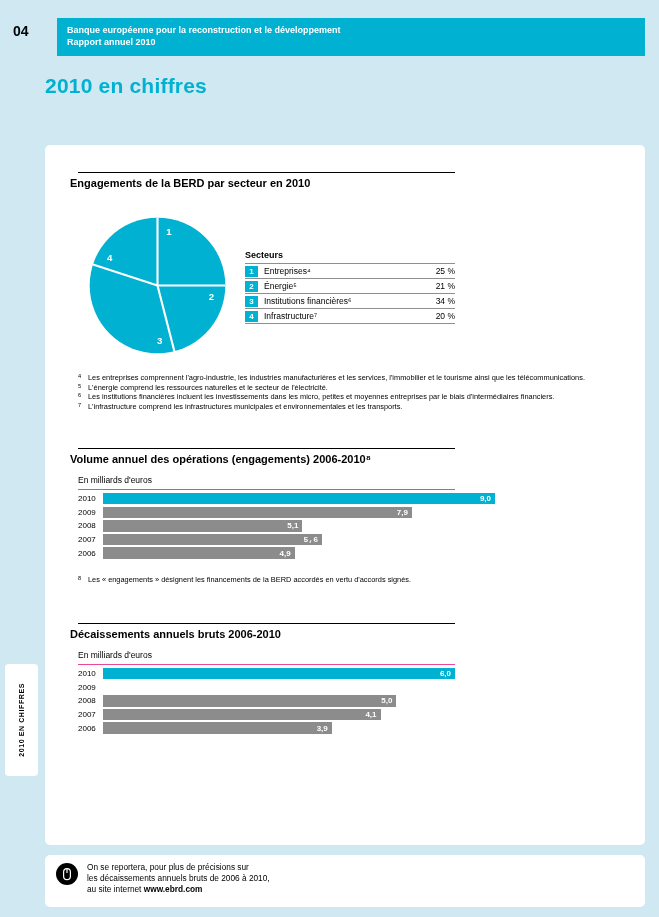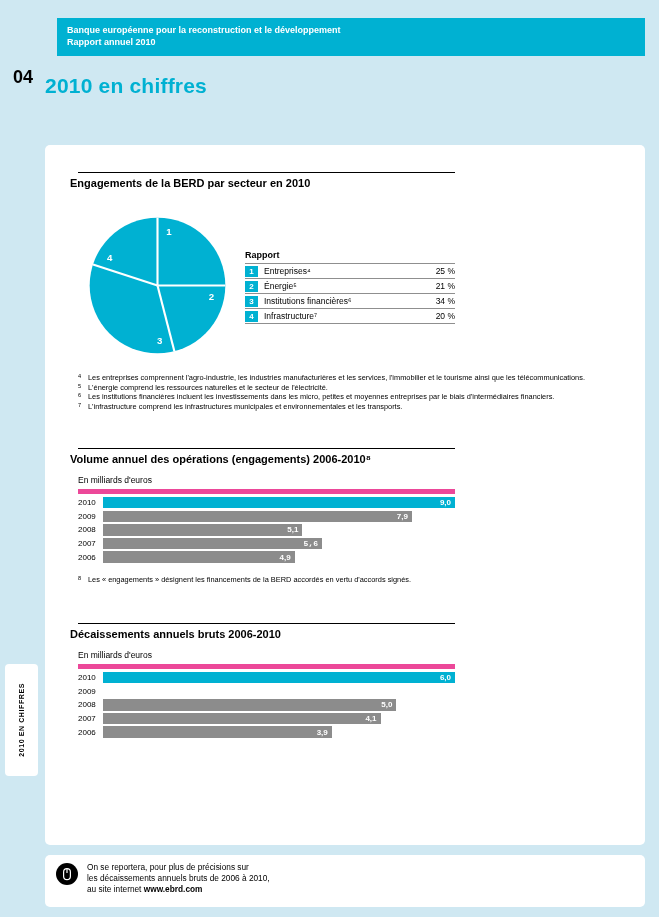--- a/index.html
+++ b/index.html
@@ -1,19 +1,19 @@
 <!DOCTYPE html>
 <html style="--accent: #00b1d2; --gray: #8c8c8c; --page-bg: #cfe8f2;"><head>
 <meta charset="utf-8">
 <style>
   html,body{margin:0;padding:0;}
   body{font-family:"Liberation Sans", sans-serif; color:#000;}
   .page{position:relative; width:659px; height:917px; background:var(--page-bg,#cfe8f2); overflow:hidden;}
 
-  .page-number{position:absolute; left:13px; top:23px; font-size:18px; font-weight:bold;margin-top:44px;}
+  .page-number{position:absolute; left:13px; top:23px; font-size:14px; font-weight:bold;}
 
   .header-bar{position:absolute; left:57px; top:18px; width:588px; height:38px;
     background:var(--accent,#00b1d2); box-sizing:border-box; padding:6px 0 0 10px;}
   .header-line{color:#fff; font-size:9px; font-weight:bold; line-height:12px;}
 
   .page-title{position:absolute; left:45px; top:74px; font-size:21px; font-weight:bold; color:var(--accent,#00b1d2); letter-spacing:0.2px;}
 
   .main-panel{position:absolute; left:45px; top:145px; width:600px; height:700px; background:#fff; border-radius:5px;}
 
   .sec-rule{position:absolute; left:33px; width:377px; border-top:1px solid #000; height:0;}
@@ -34,21 +34,21 @@
   .sector-label{flex:1;}
   .sector-pct{text-align:center;}
 
   
   .footnotes{position:absolute; left:33px; top:228px; width:560px;}
   .footnote{display:flex; font-size:7.4px; line-height:9.6px;}
   .fn-marker{flex:none; width:10px; font-size:5.6px; position:relative; top:-1px;}
   .fn-text{flex:1;}
 
   
-  .bar-chart{position:absolute; left:33px; width:377px; border-top:5px solid #ec4899; padding-top:2px;}
+  .bar-chart{position:absolute; left:33px; width:377px; border-top:1px solid #ec4899; padding-top:2px;}
   .bar-row{display:flex; align-items:center; height:13.6px;}
   .bar-year{width:25px; font-size:8px; flex:none;}
   .bar-track{flex:1; height:11.4px; position:relative;}
   .bar-fill{height:100%; display:flex; align-items:center; justify-content:flex-end;}
   .bar-fill.accent{background:var(--accent,#00b1d2);}
   .bar-fill.gray{background:var(--gray,#8c8c8c);}
   .bar-value{color:#fff; font-weight:bold; font-size:8px; padding-right:4px; white-space:nowrap;}
 
   
   .side-tab{position:absolute; left:5px; top:664px; width:33px; height:112px; background:#fff; border-radius:4px;
@@ -89,21 +89,21 @@
           <line x1="80" y1="80" x2="150" y2="80" stroke="#fff" stroke-width="2.2"></line>
           <text x="135.7544132418269" y="95.35096637661228" fill="#fff" font-size="10" font-weight="bold" text-anchor="middle">2</text>
           <line x1="80" y1="80" x2="97.40829210153984" y2="147.80082127900417" stroke="#fff" stroke-width="2.2"></line>
           <text x="82.3869122625644" y="140.45000131563492" fill="#fff" font-size="10" font-weight="bold" text-anchor="middle">3</text>
           <line x1="80" y1="80" x2="13.426043859339245" y2="58.36881039375369" stroke="#fff" stroke-width="2.2"></line>
           <text x="30.636551984287003" y="54.99999999999999" fill="#fff" font-size="10" font-weight="bold" text-anchor="middle">4</text>
         </svg>
     </div>
 
     <div class="sectors-table">
-      <div class="sectors-title">Rapport</div>
+      <div class="sectors-title">Secteurs</div>
       <div class="sectors-rows">
         <div class="sector-row">
           <span class="sector-num">1</span>
           <span class="sector-label">Entreprises⁴</span>
           <span class="sector-pct">25 %</span>
         </div>
         <div class="sector-row">
           <span class="sector-num">2</span>
           <span class="sector-label">Énergie⁵</span>
           <span class="sector-pct">21 %</span>
@@ -141,21 +141,21 @@
     </div>
 
     <div class="sec-rule" style="top:303px;"></div>
     <div class="sec-title" style="top:308px;">Volume annuel des opérations (engagements) 2006-2010⁸</div>
     <div class="unit-label" style="top:330px;">En milliards d'euros</div>
 
     <div class="bar-chart" style="top:344px;">
       <div class="bar-row">
         <span class="bar-year">2010</span>
         <div class="bar-track">
-          <div class="bar-fill accent" style="width: 100%;">
+          <div class="bar-fill accent" style="width: 100%; padding-left: 40px;">
             <span class="bar-value">9,0</span>
           </div>
         </div>
       </div>
       <div class="bar-row">
         <span class="bar-year">2009</span>
         <div class="bar-track">
           <div class="bar-fill gray" style="width: 87.7778%;">
             <span class="bar-value">7,9</span>
           </div>

